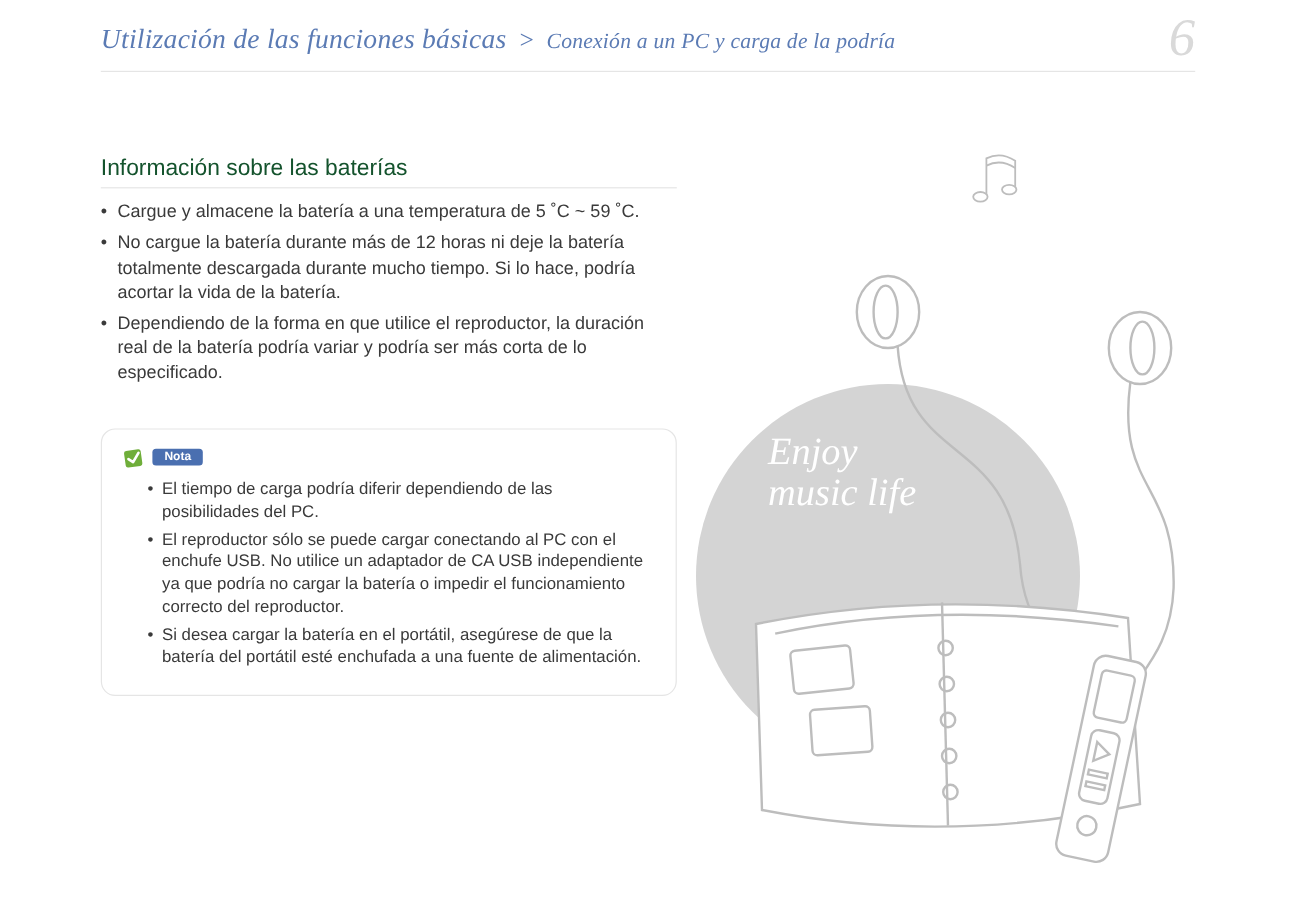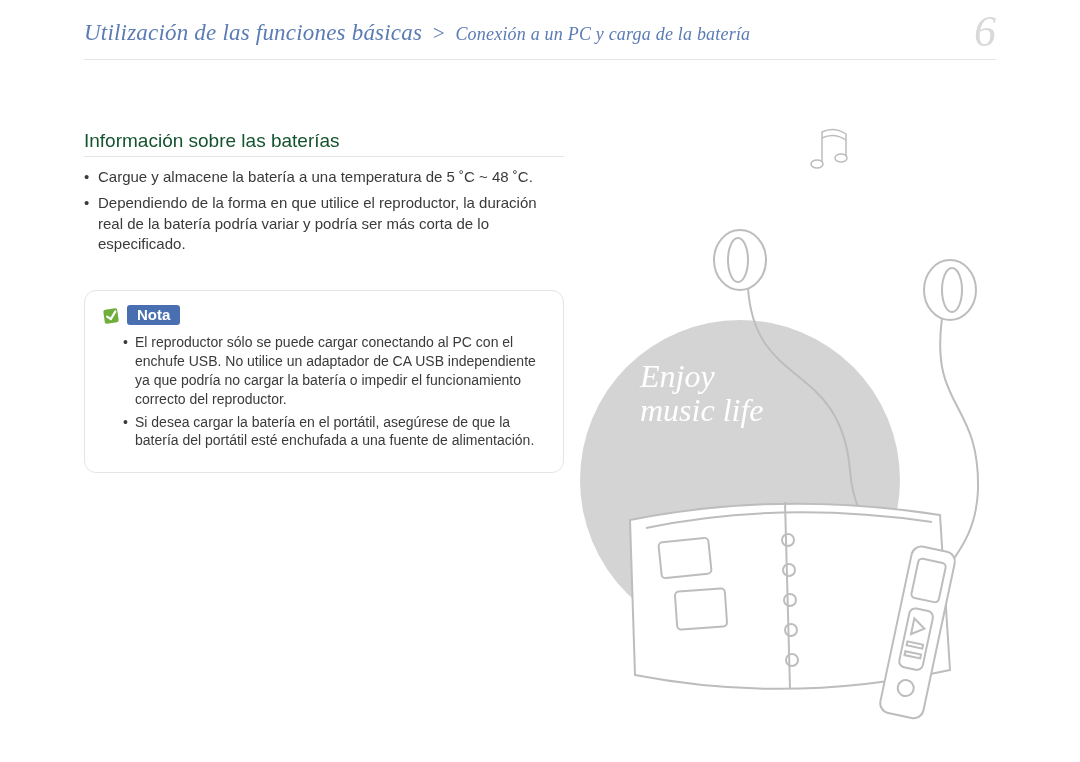--- a/index.html
+++ b/index.html
@@ -78,21 +78,21 @@
     display: flex;
     align-items: center;
     gap: 6px;
     margin-bottom: 8px;
   }
   .note-icon { width: 18px; height: 18px; }
   .note-label {
     display: inline-block;
     background: #4a6fb0;
     color: #fff;
-    font-size: 15px;
+    font-size: 10px;
     font-weight: bold;
     padding: 1px 10px 2px 10px;
     border-radius: 3px;
   }
   ul.note-bullets {
     list-style: none;
     padding-left: 20px;
     font-size: 14px;
     line-height: 1.35;
     color: #3a3a3a;
@@ -168,43 +168,45 @@
 </style>
 </head>
 <body>
 
 <div class="page">
 
   <div class="header">
     <div class="breadcrumb">
       <span class="main">Utilización de las funciones básicas</span>
       <span class="sep">&gt;</span>
-      <span class="sub">Conexión a un PC y carga de la batería</span>
+      <span class="sub">Conexión a un PC y carga de la podría</span>
     </div>
     <div class="page-number">6</div>
   </div>
 
   <div class="content">
     <div class="section-title">Información sobre las baterías</div>
     <ul class="bullets">
-      <li>Cargue y almacene la batería a una temperatura de 5 ˚C ~ 48 ˚C.</li>
+      <li>Cargue y almacene la batería a una temperatura de 5 ˚C ~ 59 ˚C.</li>
+      <li>No cargue la batería durante más de 12 horas ni deje la batería totalmente descargada durante mucho tiempo. Si lo hace, podría acortar la vida de la batería.</li>
       <li>Dependiendo de la forma en que utilice el reproductor, la duración real de la batería podría variar y podría ser más corta de lo especificado.</li>
     </ul>
 
     <div class="note-box">
       <div class="note-header">
         <span class="note-icon">
           <svg viewBox="0 0 18 18" width="18" height="18">
             <rect x="1" y="3" width="14" height="14" rx="2" fill="#6fae3a" transform="rotate(-8 8 10)"></rect>
             <path d="M4 10 L7.5 13 L13 6" stroke="#fff" stroke-width="2.2" fill="none" stroke-linecap="round" stroke-linejoin="round" transform="rotate(-8 8 10)"></path>
           </svg>
         </span>
         <span class="note-label">Nota</span>
       </div>
       <ul class="note-bullets">
+        <li>El tiempo de carga podría diferir dependiendo de las posibilidades del PC.</li>
         <li>El reproductor sólo se puede cargar conectando al PC con el enchufe USB. No utilice un adaptador de CA USB independiente ya que podría no cargar la batería o impedir el funcionamiento correcto del reproductor.</li>
         <li>Si desea cargar la batería en el portátil, asegúrese de que la batería del portátil esté enchufada a una fuente de alimentación.</li>
       </ul>
     </div>
   </div>
 
   <div class="illustration">
     <div class="circle-bg"></div>
     <div class="enjoy-text">Enjoy
 music life</div>

